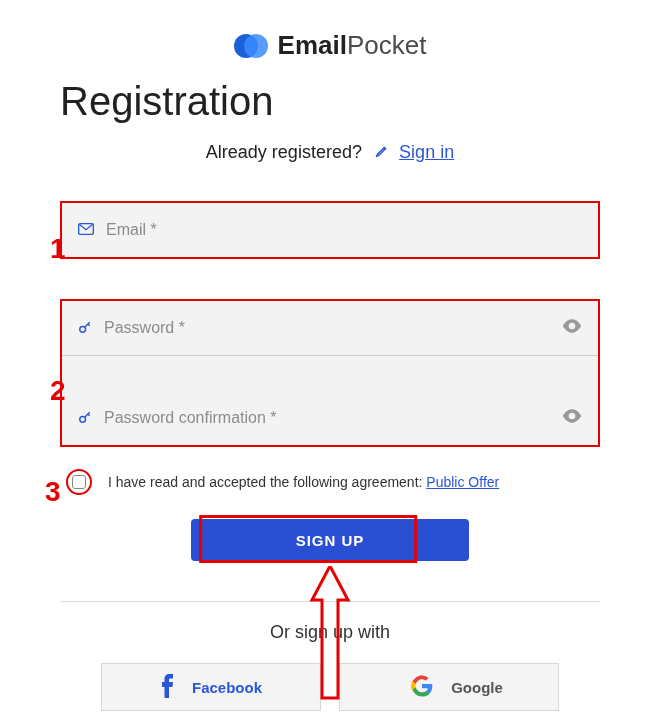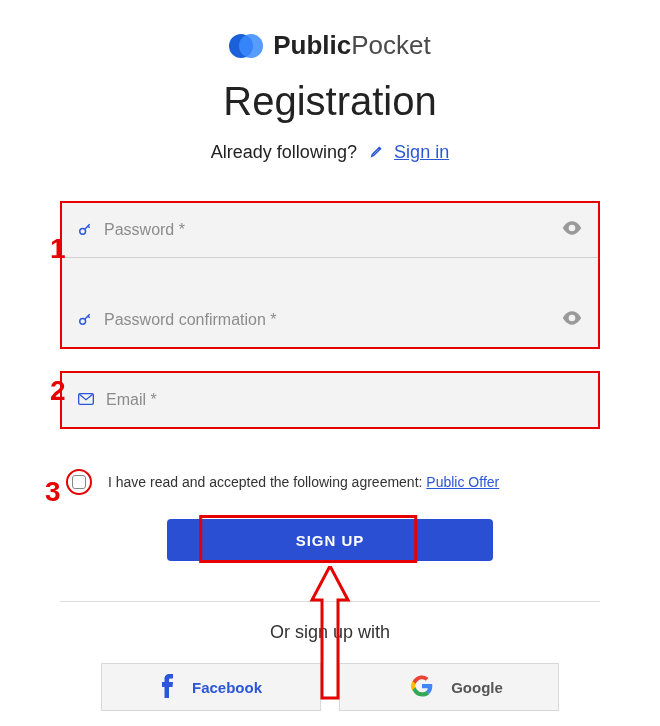--- a/index.html
+++ b/index.html
@@ -26,21 +26,21 @@
       height: 28px;
       position: relative;
     }
     .logo-text {
       font-size: 26px;
       color: #4a4a4a;
       font-weight: 400;
     }
     .logo-text .bold { font-weight: 700; color: #222; }
     .page-title {
-      text-align: center;
+      text-align: left;
       font-size: 40px;
       font-weight: 400;
       color: #222;
       margin-bottom: 18px;
     }
     .already-row {
       text-align: center;
       font-size: 18px;
       color: #222;
       margin-bottom: 38px;
@@ -126,21 +126,21 @@
       position: relative;
     }
     .signup-btn {
       background: #2a4fd3;
       color: #fff;
       font-weight: 700;
       letter-spacing: 1px;
       font-size: 15px;
       border: none;
       border-radius: 4px;
-      width: 326px;
+      width: 278px;
       height: 42px;
       cursor: pointer;
       position: relative;
     }
     .signup-red-box {
       position: absolute;
       border: 3px solid #e60000;
       width: 218px;
       height: 48px;
       left: 50%;
@@ -209,35 +209,47 @@
 <div class="container">
 
   <div class="logo-row">
     <span class="logo-mark">
       <svg width="34" height="28" viewBox="0 0 34 28">
         <circle cx="12" cy="14" r="12" fill="#1b5fd9"></circle>
         <circle cx="22" cy="14" r="12" fill="#3a8bff" fill-opacity="0.85"></circle>
       </svg>
     </span>
     <span class="logo-text">
-      <span class="bold">Public</span><span>Pocket</span>
+      <span class="bold">Email</span><span>Pocket</span>
     </span>
   </div>
 
   <h1 class="page-title">Registration</h1>
 
   <div class="already-row">
-    <span>Already following?</span>
+    <span>Already registered?</span>
     <span class="pencil-icon">
       <svg width="14" height="14" viewBox="0 0 24 24" fill="none" stroke="#2a56d8" stroke-width="2.5">
         <path d="M3 21l3-1 11-11-2-2L4 18l-1 3z"></path>
           <path d="M15 5l4 4"></path>
       </svg>
     </span>
     <a class="signin-link">Sign in</a>
+  </div>
+
+  <div class="field-block">
+    <div class="field-row">
+      <span class="field-icon">
+        <svg width="16" height="12" viewBox="0 0 24 18" fill="none" stroke="#2a56d8" stroke-width="2">
+          <rect x="1" y="1" width="22" height="16" rx="2"></rect>
+          <path d="M2 2l10 8 10-8"></path>
+        </svg>
+      </span>
+      <input class="field-input" placeholder="Email *" style="">
+    </div>
   </div>
 
   <div class="field-block group2">
     <div class="field-row">
       <span class="field-icon">
         <svg width="14" height="14" viewBox="0 0 24 24" fill="none" stroke="#2a56d8" stroke-width="2.5">
           <circle cx="8" cy="16" r="5"></circle>
             <path d="M12 12l8-8M17 7l3 3"></path>
         </svg>
       </span>
@@ -257,32 +269,20 @@
             <path d="M12 12l8-8M17 7l3 3"></path>
         </svg>
       </span>
       <input type="password" class="field-input" placeholder="Password confirmation *" style="">
       <span class="eye-icon">
         <svg width="20" height="14" viewBox="0 0 24 16" fill="#9a9a9a">
           <path d="M12 0C5 0 1 8 1 8s4 8 11 8 11-8 11-8S19 0 12 0zm0 12a4 4 0 110-8 4 4 0 010 8z"></path>
           <circle cx="12" cy="8" r="2" fill="#f3f3f4"></circle>
         </svg>
       </span>
-    </div>
-  </div>
-
-  <div class="field-block">
-    <div class="field-row">
-      <span class="field-icon">
-        <svg width="16" height="12" viewBox="0 0 24 18" fill="none" stroke="#2a56d8" stroke-width="2">
-          <rect x="1" y="1" width="22" height="16" rx="2"></rect>
-          <path d="M2 2l10 8 10-8"></path>
-        </svg>
-      </span>
-      <input class="field-input" placeholder="Email *" style="">
     </div>
   </div>
 
   <div class="agree-row">
     <span class="chk-circle">
       <span class="chk-box"></span>
     </span>
     <span>
       <span>I have read and accepted the following agreement: </span><a class="offer-link">Public Offer</a>
     </span>

